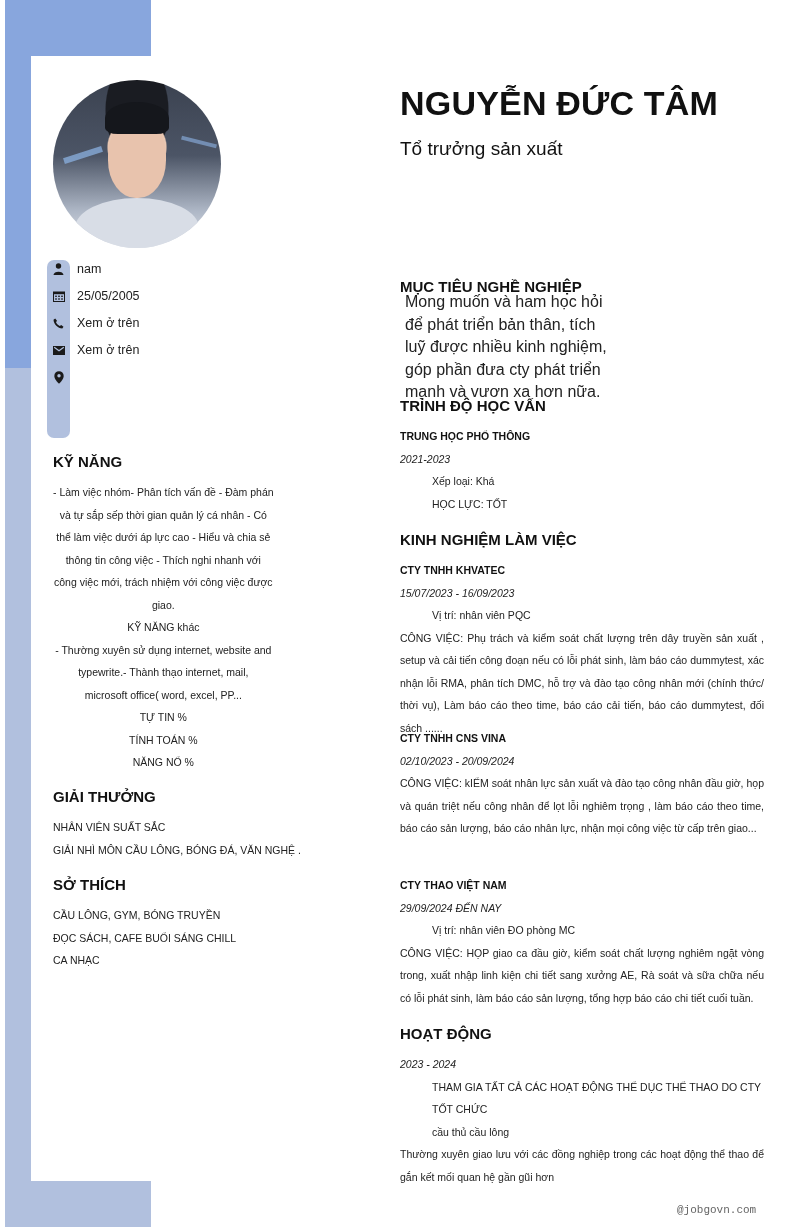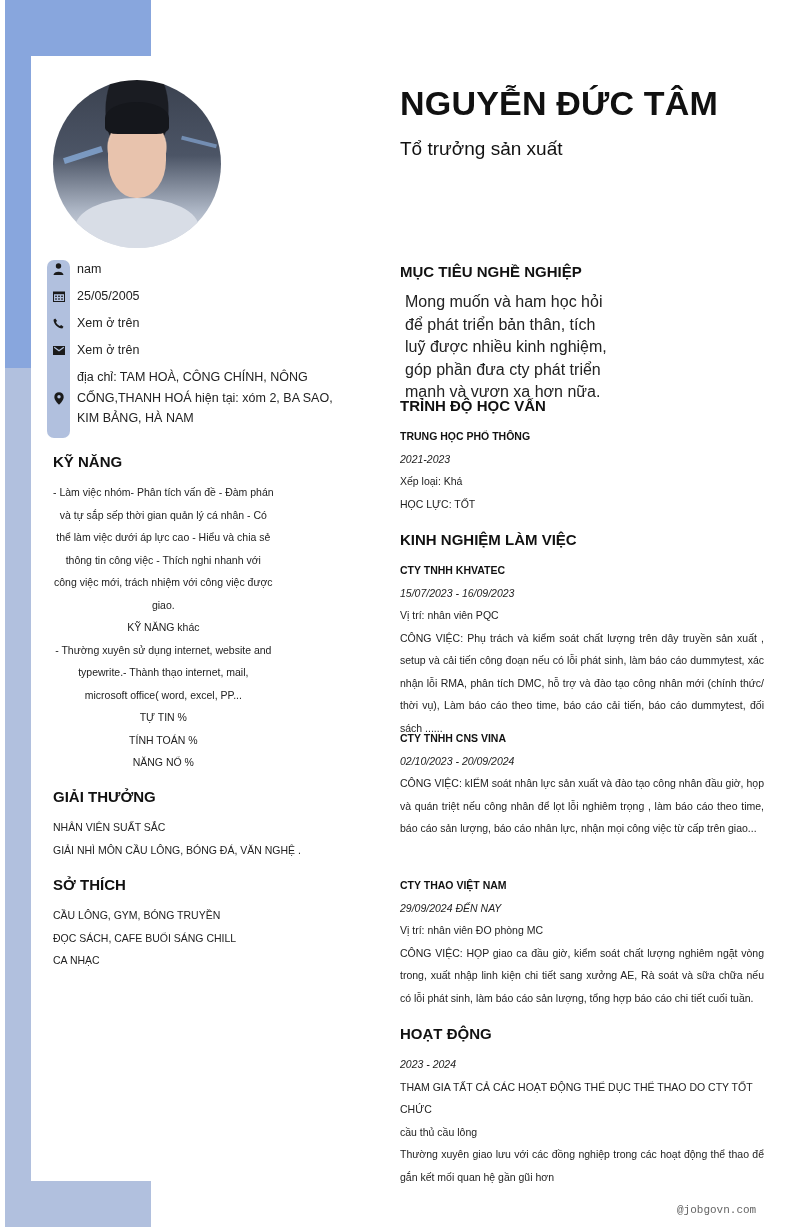--- a/index.html
+++ b/index.html
@@ -34,21 +34,21 @@
 
   .sec-title { position: absolute; font-size: 15px; font-weight: 700; color: #111; }
   .lines { position: absolute; font-size: 10.5px; color: #222; }
   .lines div { line-height: 22.5px; white-space: nowrap; }
 
   .obj { position: absolute; left: 405px; top: 291px; width: 210px; font-size: 16px; line-height: 22.5px; color: #222; }
 
   .block { position: absolute; left: 400px; width: 364px; font-size: 10.5px; color: #222; }
   .block .co { font-weight: 700; font-size: 10.5px; line-height: 22.5px; color: #111; }
   .block .dt { font-style: italic; line-height: 22.5px; }
-  .block .ln { line-height: 22.5px; }
+  .block .ln { line-height: 22.5px; margin-left: 32px; }
   .block .just { line-height: 22.5px; text-align: justify; }
 
   .watermark { position: absolute; left: 677px; top: 1204px; font-family: "Liberation Mono", monospace; font-size: 11px; color: #666; }
 </style>
 </head>
 <body>
 
 <div class="deco deco-top-band"></div>
 <div class="deco deco-stripe-upper"></div>
 <div class="deco deco-stripe-lower"></div>
@@ -110,21 +110,20 @@
     </span>
     <span class="txt">Xem ở trên</span>
   </div>
   <div class="contact-row">
     <span class="ic">
       <svg width="10" height="13" viewBox="0 0 10 13">
           <path d="M5 0.3 C2.3 0.3 0.3 2.3 0.3 4.9 C0.3 8.3 5 12.7 5 12.7 C5 12.7 9.7 8.3 9.7 4.9 C9.7 2.3 7.7 0.3 5 0.3 Z" fill="#1a1a1a"></path>
           <circle cx="5" cy="4.8" r="1.7" fill="#b1c0de"></circle>
         </svg>
     </span>
-    <span class="txt addr">địa chỉ: TAM HOÀ, CÔNG CHÍNH, NÔNG CỐNG,THANH HOÁ hiện tại: xóm 2, BA SAO, KIM BẢNG, HÀ NAM</span>
   </div>
 </div>
 
 <div class="sec-title" style="left:53px;top:453px;">KỸ NĂNG</div>
 <div class="lines" style="left:53px;top:481px;text-align:center;">
   <div> - Làm việc nhóm- Phân tích vấn đề - Đàm phán</div>
   <div>và tự sắp sếp thời gian quản lý cá nhân - Có</div>
   <div>thể làm việc dưới áp lực cao - Hiểu và chia sẻ</div>
   <div>thông tin công việc - Thích nghi nhanh với</div>
   <div>công việc mới, trách nhiệm với công việc được</div>
@@ -144,21 +143,21 @@
   <div>GIẢI NHÌ MÔN CẦU LÔNG, BÓNG ĐÁ, VĂN NGHỆ .</div>
 </div>
 
 <div class="sec-title" style="left:53px;top:876px;">SỞ THÍCH</div>
 <div class="lines" style="left:53px;top:904px;">
   <div>CẦU LÔNG, GYM, BÓNG TRUYỀN</div>
   <div>ĐỌC SÁCH, CAFE BUỔI SÁNG CHILL</div>
   <div>CA NHẠC</div>
 </div>
 
-<div class="sec-title" style="left:400px;top:263px;text-align:right;">MỤC TIÊU NGHỀ NGHIỆP</div>
+<div class="sec-title" style="left:400px;top:278px;text-align:right;">MỤC TIÊU NGHỀ NGHIỆP</div>
 <div class="obj">Mong muốn và ham học hỏi để phát triển bản thân, tích luỹ được nhiều kinh nghiệm, góp phần đưa cty phát triển mạnh và vươn xa hơn nữa.</div>
 
 <div class="sec-title" style="left:400px;top:397px;">TRÌNH ĐỘ HỌC VẤN</div>
 <div class="block" style="top:425px;">
   <div class="co">TRUNG HỌC PHỔ THÔNG</div>
   <div class="dt">2021-2023</div>
   <div class="ln">Xếp loại: Khá</div>
   <div class="ln">HỌC LỰC: TỐT</div>
 </div>
 

